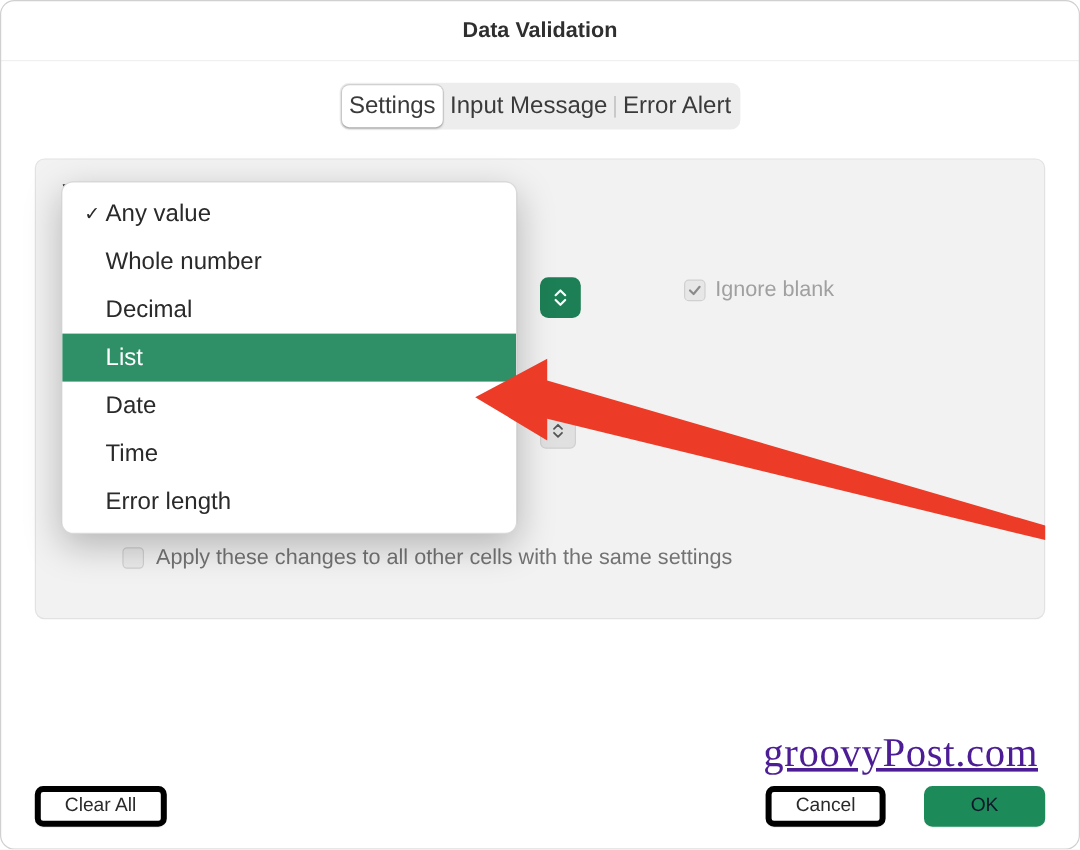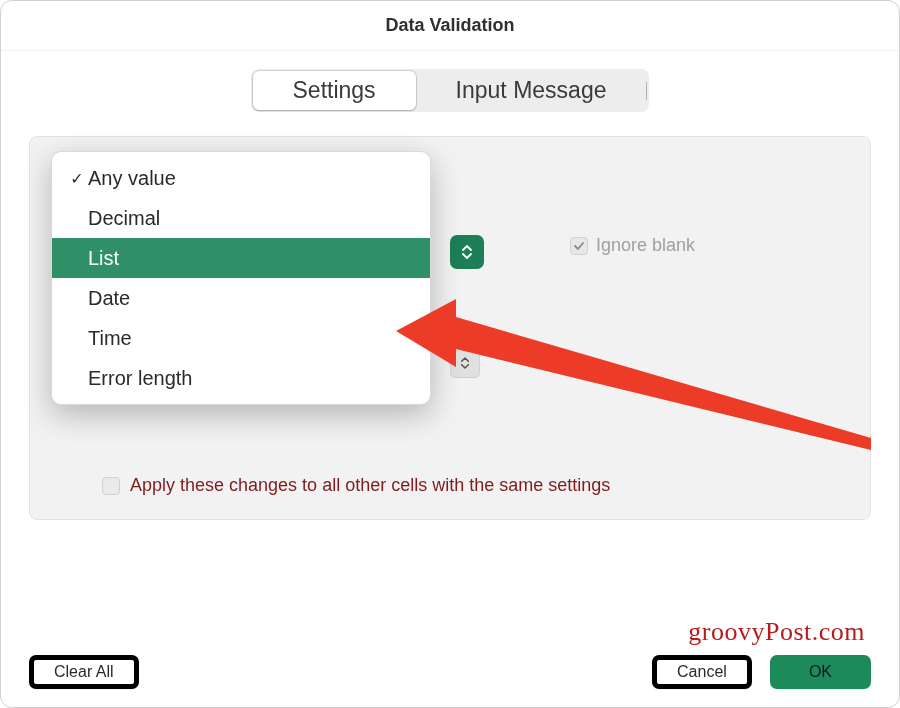--- a/index.html
+++ b/index.html
@@ -41,22 +41,22 @@
     justify-content: center;
   }
   .tablist {
     display: flex;
     background: #ededed;
     border-radius: 8px;
     padding: 2px;
     align-items: center;
   }
   .tab {
-    padding: 6px 40px;
-    font-size: 23px;
+    padding: 6px 6px;
+    font-size: 20px;
     color: #3a3a3a;
     border-radius: 6px;
     cursor: default;
   }
   .tab.active {
     background: #ffffff;
     box-shadow: 0 0 0 1px rgba(0,0,0,0.1), 0 1px 2px rgba(0,0,0,0.2);
     font-weight: 500;
   }
   .tab-sep {
@@ -160,42 +160,42 @@
     color: #2a2a2a;
     font-size: 16px;
   }
   .dd-item.highlight {
     background: #2f8f67;
     color: #ffffff;
   }
   .apply-row {
     position: absolute;
     left: 72px;
-    bottom: 23px;
+    bottom: 40px;
     display: flex;
     align-items: center;
     gap: 10px;
-    color: #7f1d1d;
+    color: #737373;
     font-size: 18px;
   }
   .apply-row .cb {
     background: #eaeaea;
   }
   .footer {
     position: absolute;
     bottom: 18px;
     left: 28px;
     right: 28px;
     display: flex;
     align-items: center;
     justify-content: space-between;
   }
   .footer .right-buttons {
     display: flex;
-    gap: 18px;
+    gap: 32px;
     text-align: center;
   }
   .btn {
     height: 34px;
     padding: 0 20px;
     border-radius: 7px;
     background: #ffffff;
     border: 5px solid #000000;
     font-size: 16px;
     color: #2a2a2a;
@@ -208,25 +208,26 @@
     background: #1d8a5a;
     border-color: #1d8a5a;
     color: #0f172a;
     padding: 0 34px;
     font-weight: 500;
   }
   .watermark {
     position: absolute;
     right: 34px;
     bottom: 60px;
-    color: #b91c1c;
+    color: #4c1d95;
     font-family: Georgia, "Times New Roman", serif;
-    font-size: 26px;
+    font-size: 34px;
     letter-spacing: 0.5px;
     z-index: 5;
+    text-decoration: underline;
   }
   .arrow-overlay {
     position: absolute;
     left: 0;
     top: 0;
     pointer-events: none;
     z-index: 50;
   }
 </style>
 </head>
@@ -238,20 +239,21 @@
     <div class="title">Data Validation</div>
   </div>
 
   <div class="content">
 
     <div class="tabstrip">
       <div class="tablist">
         <div class="tab active">Settings</div>
         <div class="tab">Input Message</div>
         <div class="tab-sep"></div>
+        <div class="tab">Error Alert</div>
       </div>
     </div>
 
     <div class="panel">
       <div class="section-title">Validation criteria</div>
       <div class="allow-label">Allow:</div>
 
       <div class="accent-tab">
         <svg width="12" height="16" viewBox="0 0 12 16">
           <path d="M2 6 L6 2 L10 6" stroke="white" stroke-width="1.8" fill="none" stroke-linecap="round" stroke-linejoin="round"></path>
@@ -283,20 +285,24 @@
 
   </div>
 
   <div class="dropdown">
     <div class="dd-item">
       <span class="dd-check">✓</span>
       <span>Any value</span>
     </div>
     <div class="dd-item">
       <span class="dd-check"></span>
+      <span>Whole number</span>
+    </div>
+    <div class="dd-item">
+      <span class="dd-check"></span>
       <span>Decimal</span>
     </div>
     <div class="dd-item highlight">
       <span class="dd-check"></span>
       <span>List</span>
     </div>
     <div class="dd-item">
       <span class="dd-check"></span>
       <span>Date</span>
     </div>

